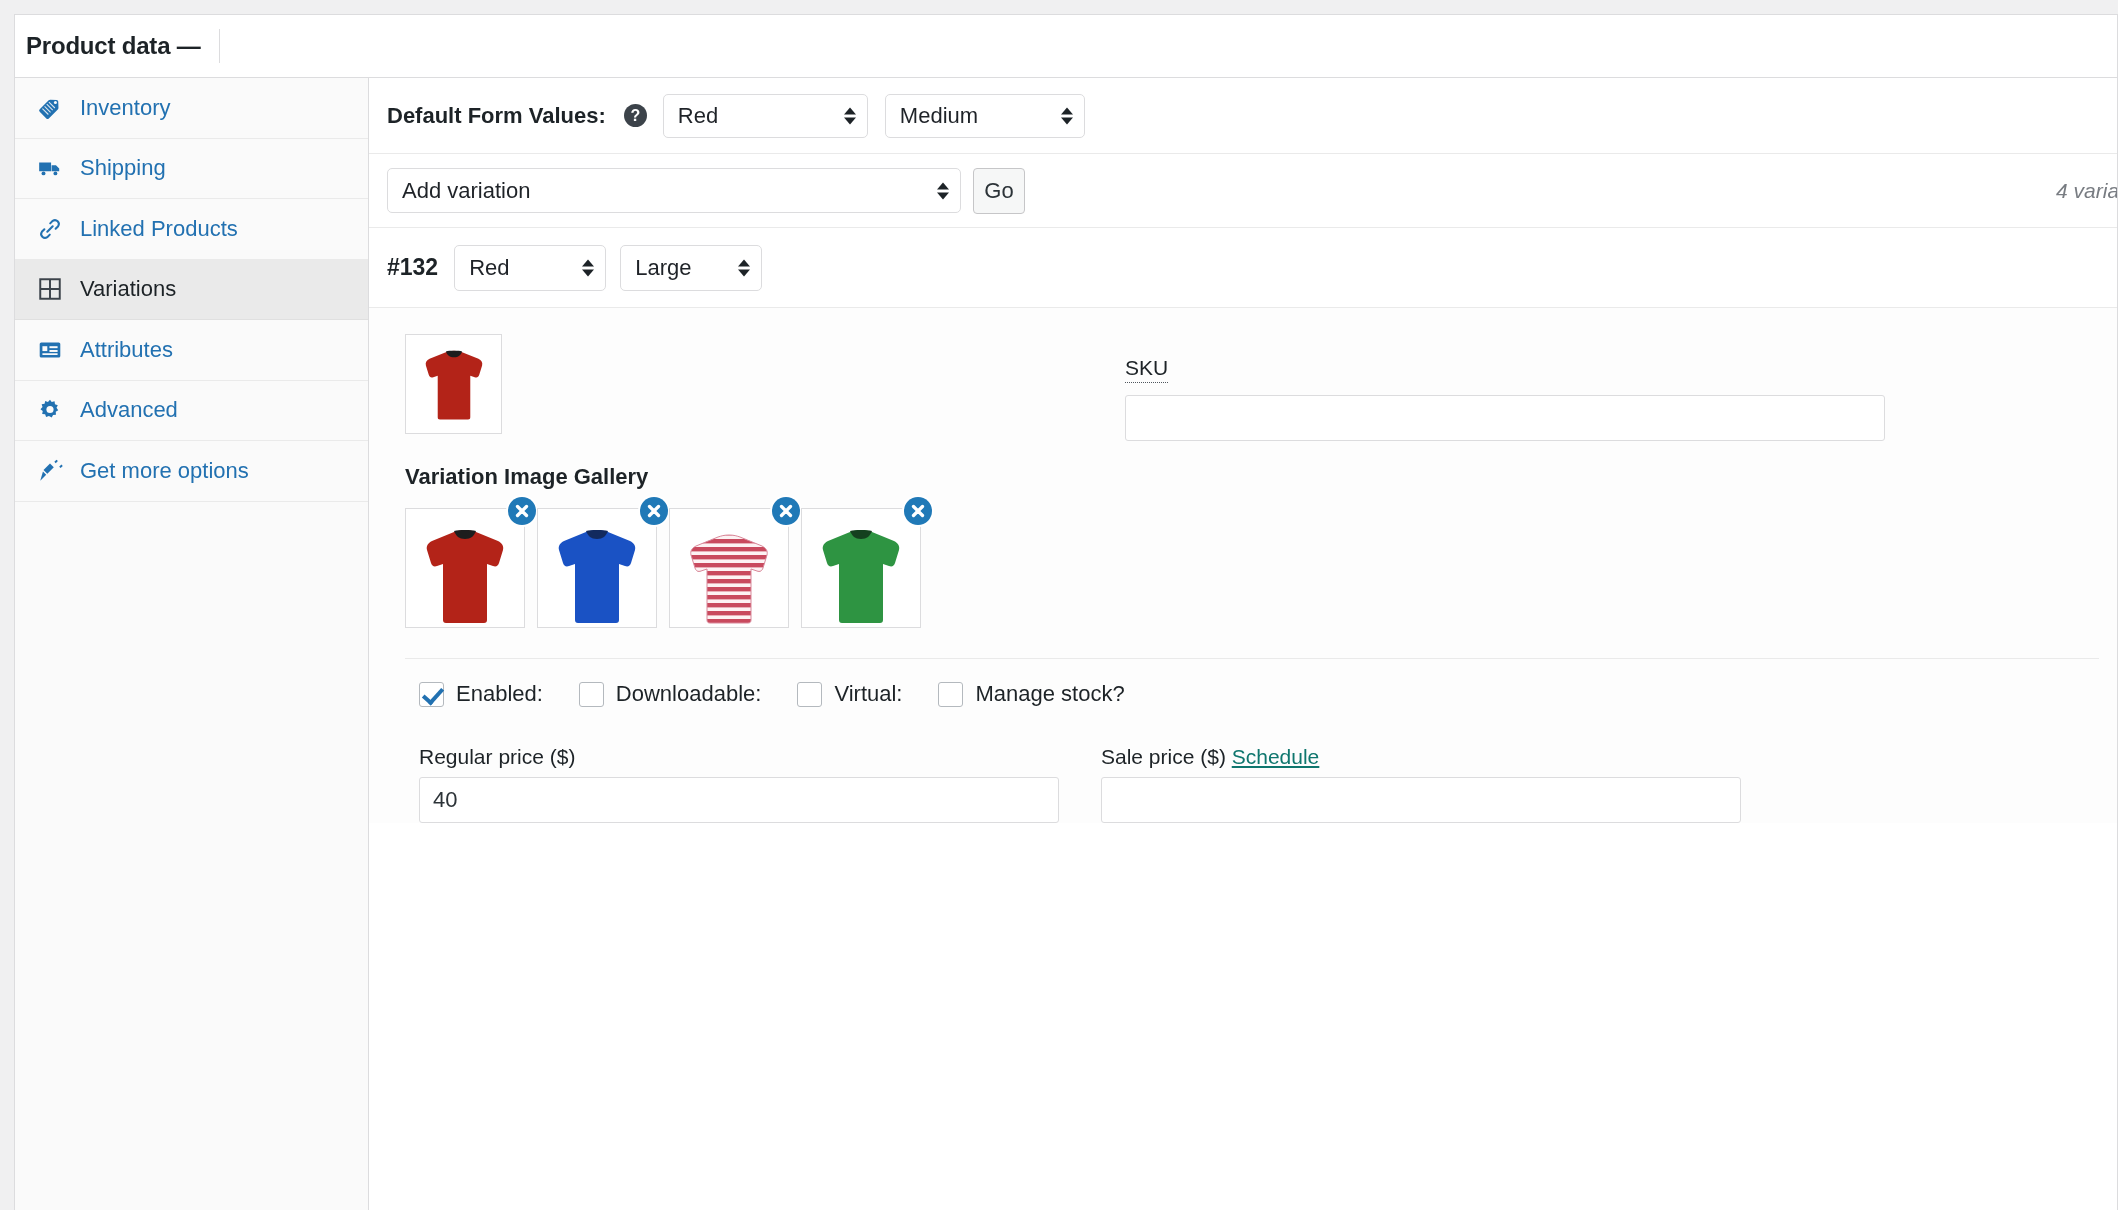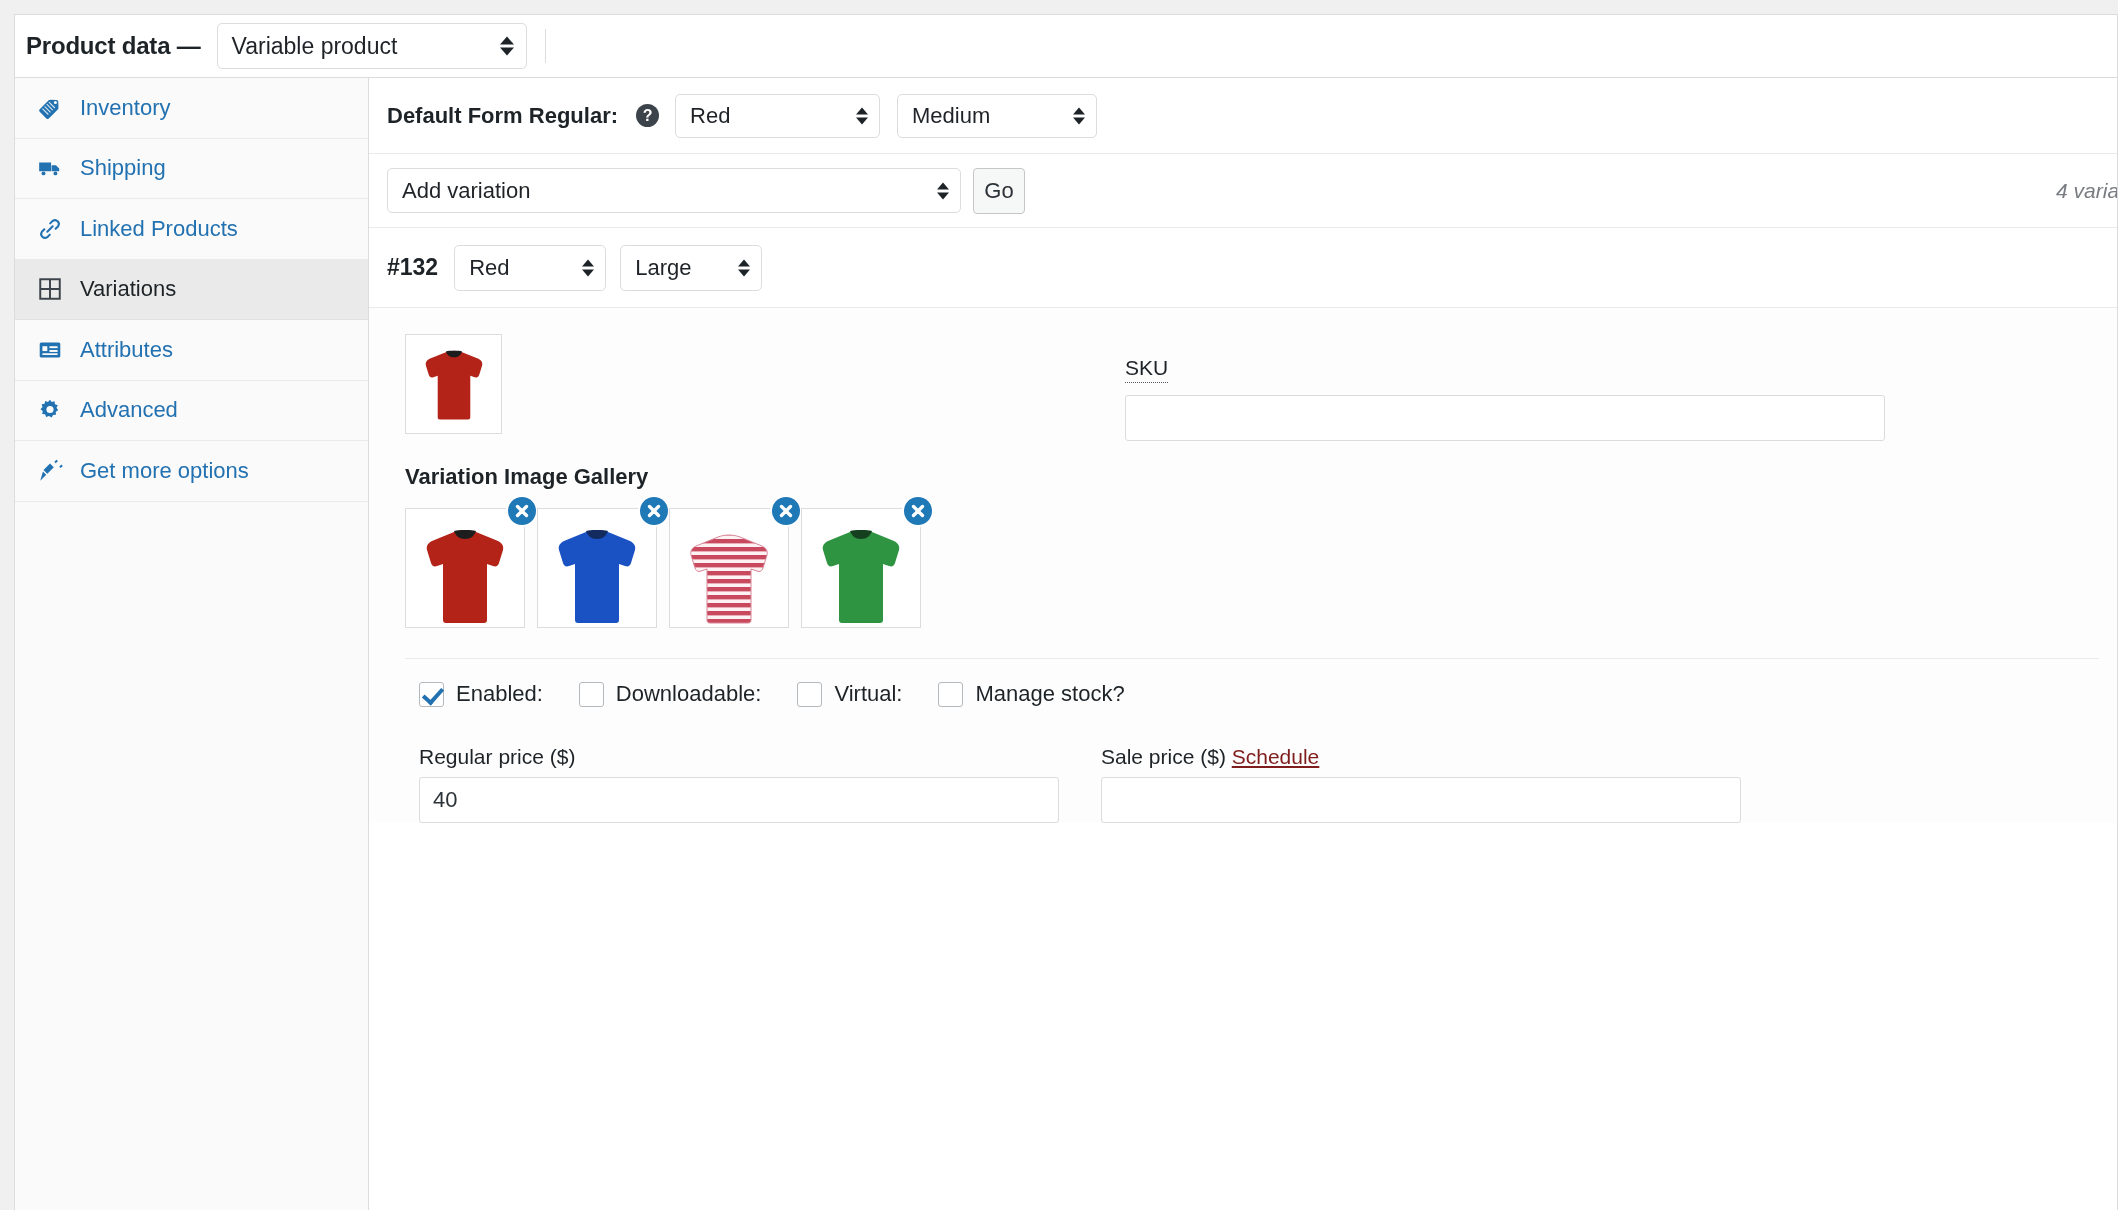--- a/index.html
+++ b/index.html
@@ -176,43 +176,36 @@
   }
   .chk-lbl { font-size: 22px; color: #1d2327; }
 
   .field-label { font-size: 21px; color: #1d2327; margin-bottom: 8px; }
   .field-label.sku { border-bottom: 1px dotted #50575e; display: inline-block; padding-bottom: 2px; }
   .txt {
     height: 46px; border: 1px solid #dcdcde; border-radius: 3px; background: #fff;
     font-size: 22px; color: #2c3338; padding: 0 13px; width: 100%;
     font-family: "Liberation Sans", sans-serif;
   }
-  .link { color: #7f1d1d; text-decoration: underline; cursor: pointer; }
+  .link { color: #0f766e; text-decoration: underline; cursor: pointer; }
 
   .prices { display: flex; padding: 18px 0 0 14px; }
   .price-col { width: 640px; }
   .price-col + .price-col { margin-left: 42px; }
 
   .sku-row { padding-top: 22px; }
   .sku-input-wrap { width: 760px; margin-top: 4px; }
 </style>
 </head>
 <body>
 
 <div class="panel">
 
   <div class="panel-head">
     <h3>Product data —</h3>
-    <div class="type-select">
-      <span>Variable product</span>
-      <span class="spin">
-          <i class="up"></i>
-          <i class="dn"></i>
-        </span>
-    </div>
     <div class="head-divider"></div>
   </div>
 
   <div class="body">
 
     <div class="sidebar">
 
       <div class="nav-item">
         <span class="nav-ico">
           <svg width="26" height="26" viewBox="0 0 24 24" fill="#2271b1">
@@ -290,21 +283,21 @@
             </svg>
         </span>
         <span>Get more options</span>
       </div>
 
     </div>
 
     <div class="main">
 
       <div class="row-defaults">
-        <span class="lbl-strong">Default Form Regular:</span>
+        <span class="lbl-strong">Default Form Values:</span>
         <span class="help-tip">?</span>
         <div class="sel sel-default-attr1">
           <span>Red</span>
           <span class="spin">
               <i class="up"></i>
               <i class="dn"></i>
             </span>
         </div>
         <div class="sel sel-default-attr2">
           <span>Medium</span>

